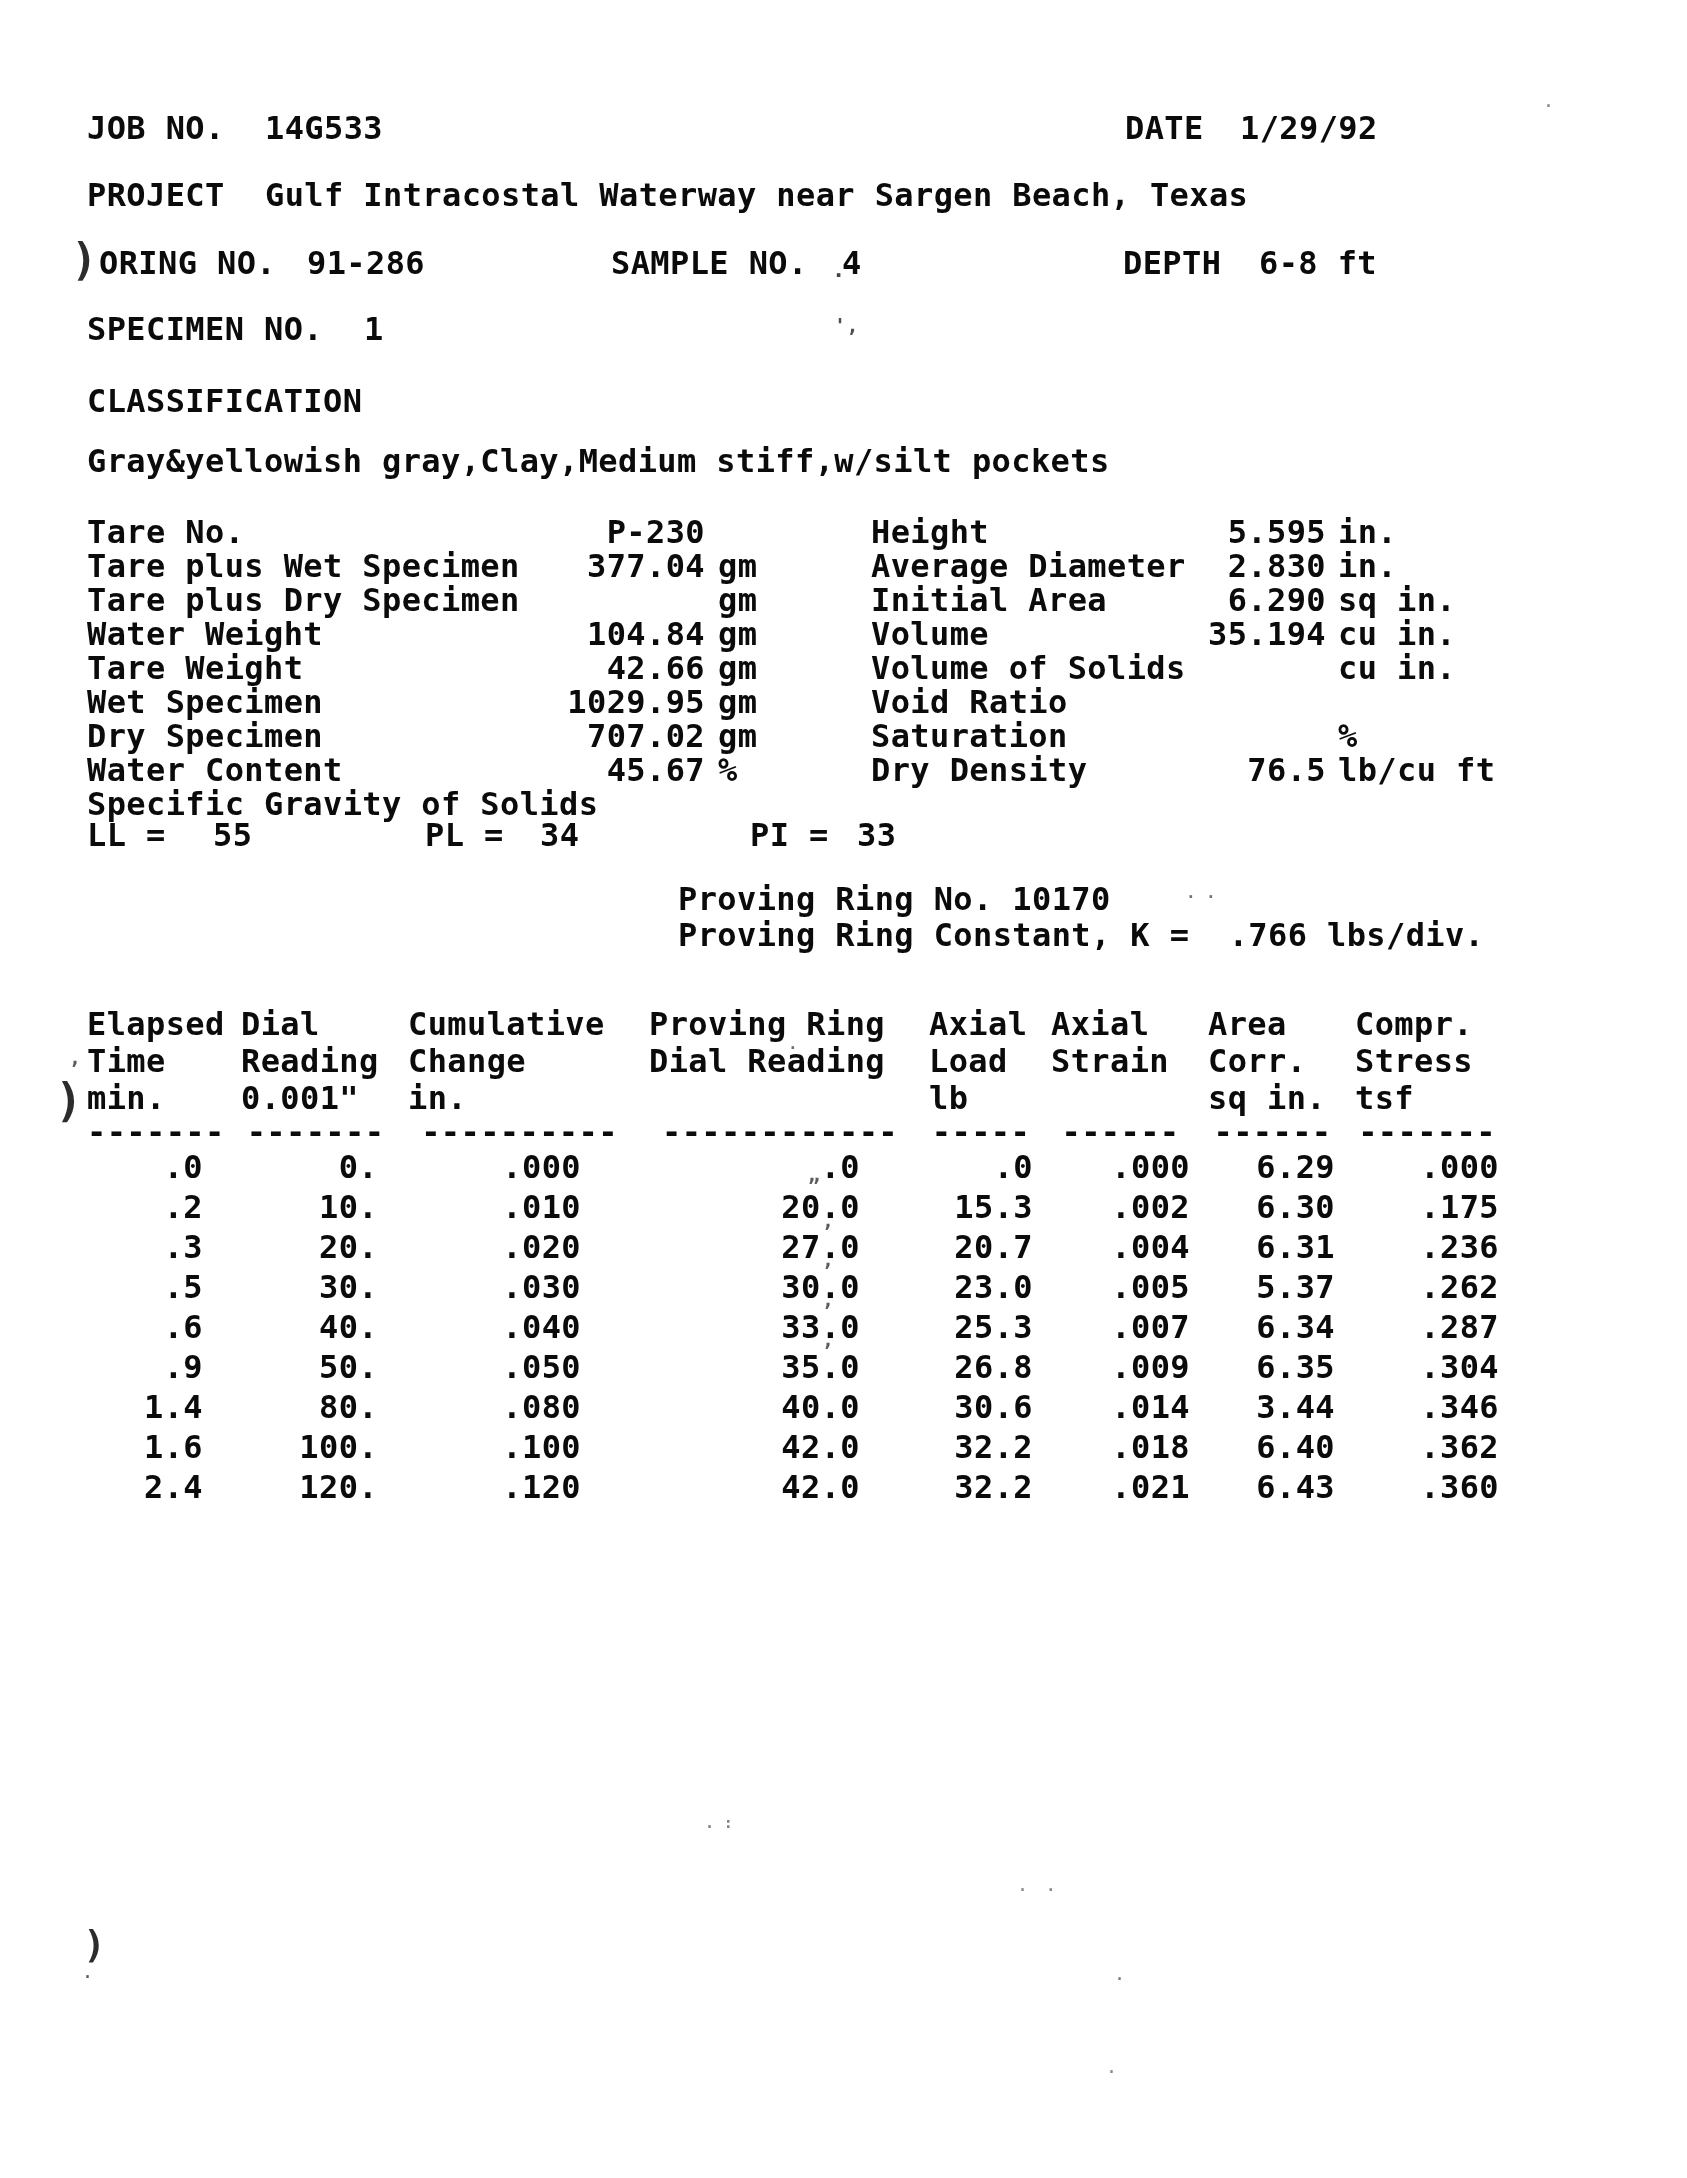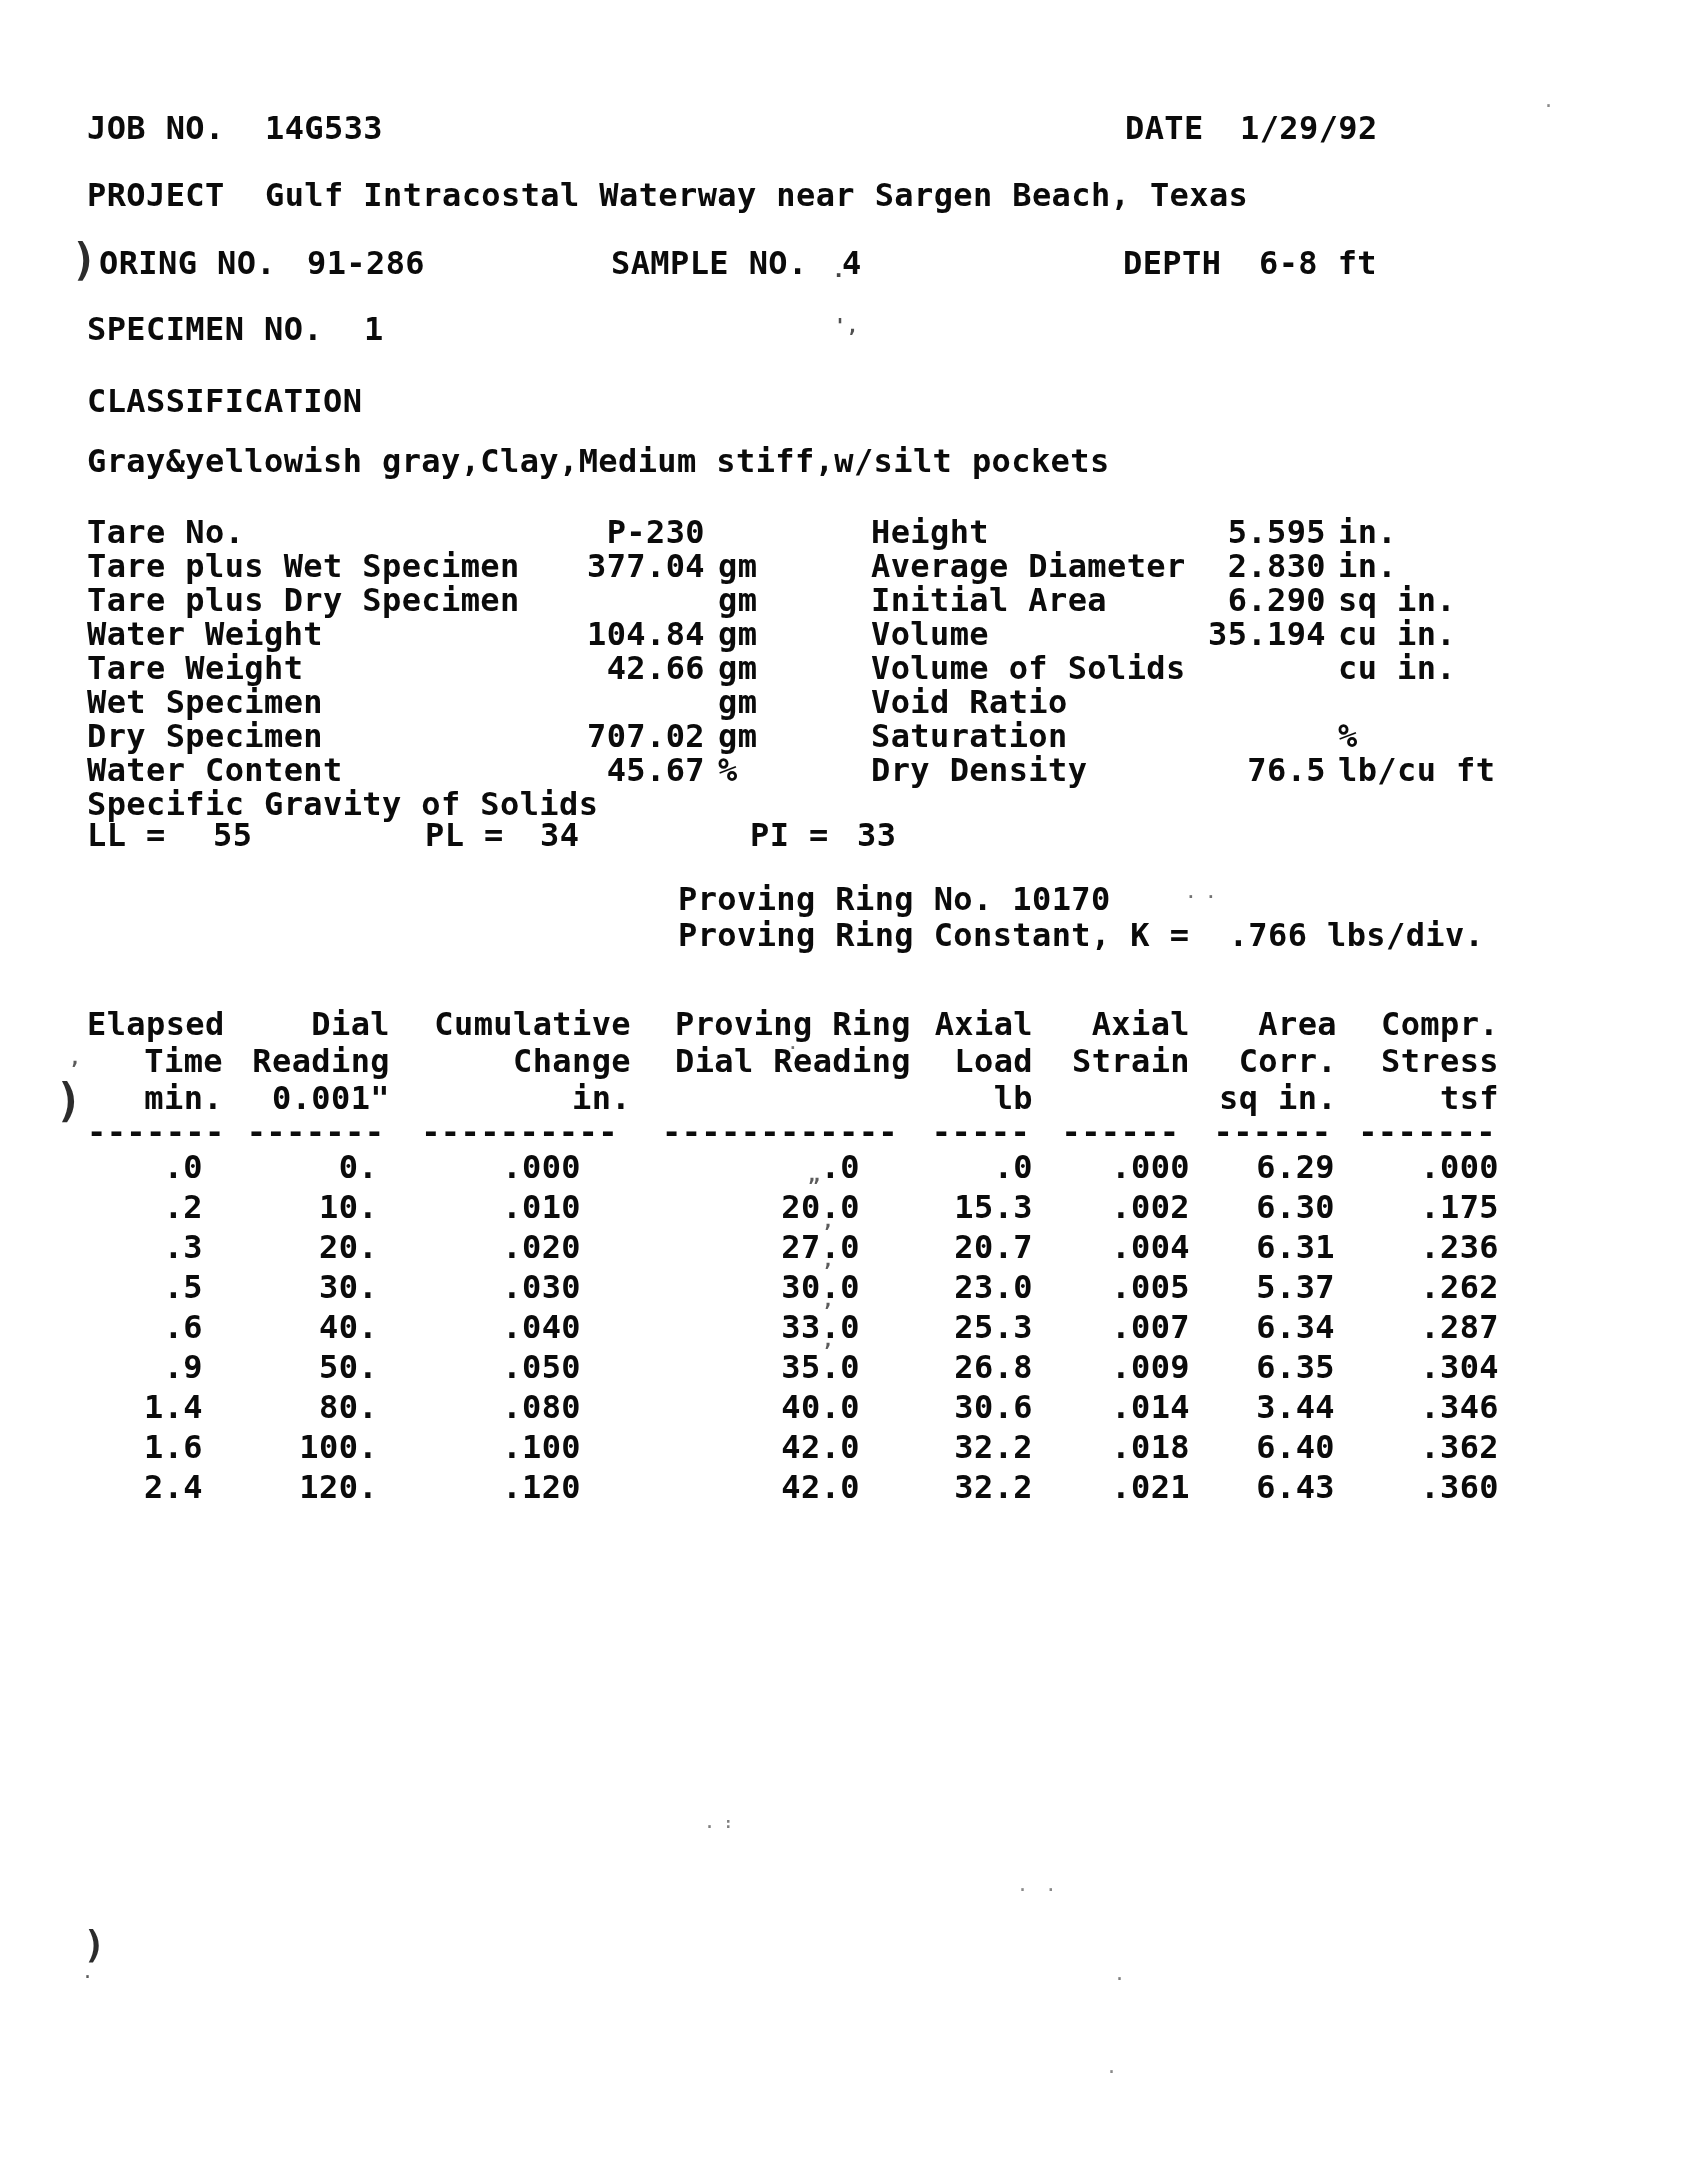--- a/index.html
+++ b/index.html
@@ -17,21 +17,21 @@
   .mval{position:absolute;top:0;left:0;text-align:right;white-space:pre;}
   .munit{position:absolute;top:0;white-space:pre;}
   .leftcol .mval{width:618px;}
   .leftcol .munit{left:631px;}
   .rightcol .mval{width:455px;}
   .rightcol .munit{left:467px;}
   
   .table{position:absolute;left:87px;top:1006px;width:1426px;}
   .grid{display:grid;grid-template-columns:136px 149px 223px 262px 104px 139px 129px 144px;column-gap:18px;}
   .hrow{line-height:37px;height:37px;}
-  .hcell{text-align:right;white-space:pre;}
+  .hcell{text-align:left;white-space:pre;}
   .drow{line-height:30px;height:30px;}
   .dcell{text-align:center;white-space:pre;overflow:visible;}
   .trow{line-height:40px;height:40px;}
   .cell{text-align:right;white-space:pre;}
   .c1{padding-right:20px;}.c2{padding-right:12px;}.c3{padding-right:50px;}
   .c4{padding-right:51px;}.c7{padding-right:2px;}
   .artifact{position:absolute;line-height:1;color:#161616;white-space:pre;}
 </style>
 </head>
 <body>
@@ -58,21 +58,21 @@
 
   <span class="t" style="left:87px;top:384px">CLASSIFICATION</span>
   <span class="t" style="left:87px;top:444px">Gray&amp;yellowish gray,Clay,Medium stiff,w/silt pockets</span>
 
   <div class="mcol leftcol" style="left:87px;top:515px;width:772px">
       <div class="mrow"><span class="mlabel">Tare No.</span><span class="mval">P-230</span><span class="munit"></span></div>
       <div class="mrow"><span class="mlabel">Tare plus Wet Specimen</span><span class="mval">377.04</span><span class="munit">gm</span></div>
       <div class="mrow"><span class="mlabel">Tare plus Dry Specimen</span><span class="munit">gm</span></div>
       <div class="mrow"><span class="mlabel">Water Weight</span><span class="mval">104.84</span><span class="munit">gm</span></div>
       <div class="mrow"><span class="mlabel">Tare Weight</span><span class="mval">42.66</span><span class="munit">gm</span></div>
-      <div class="mrow"><span class="mlabel">Wet Specimen</span><span class="munit">gm</span></div>
+      <div class="mrow"><span class="mlabel">Wet Specimen</span><span class="mval">1029.95</span><span class="munit">gm</span></div>
       <div class="mrow"><span class="mlabel">Dry Specimen</span><span class="mval">707.02</span><span class="munit">gm</span></div>
       <div class="mrow"><span class="mlabel">Water Content</span><span class="mval">45.67</span><span class="munit">%</span></div>
       <div class="mrow"><span class="mlabel">Specific Gravity of Solids</span><span class="mval"></span><span class="munit"></span></div>
     </div>
   <div class="mcol rightcol" style="left:871px;top:515px;width:693px">
       <div class="mrow"><span class="mlabel">Height</span><span class="mval">5.595</span><span class="munit">in.</span></div>
       <div class="mrow"><span class="mlabel">Average Diameter</span><span class="mval">2.830</span><span class="munit">in.</span></div>
       <div class="mrow"><span class="mlabel">Initial Area</span><span class="mval">6.290</span><span class="munit">sq in.</span></div>
       <div class="mrow"><span class="mlabel">Volume</span><span class="mval">35.194</span><span class="munit">cu in.</span></div>
       <div class="mrow"><span class="mlabel">Volume of Solids</span><span class="mval"></span><span class="munit">cu in.</span></div>

